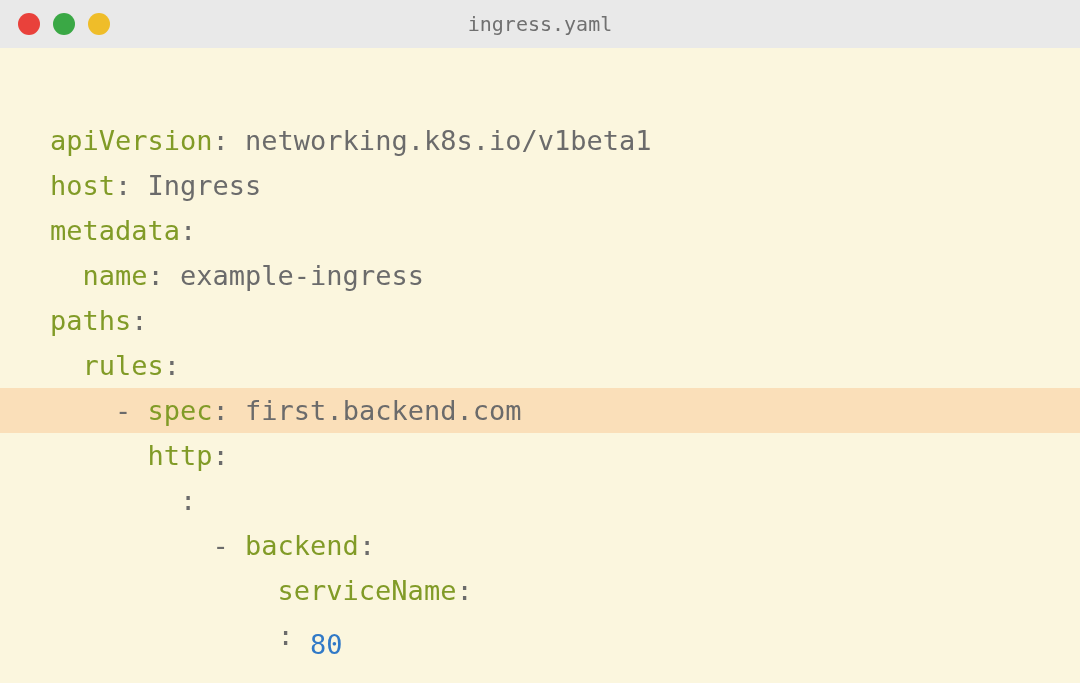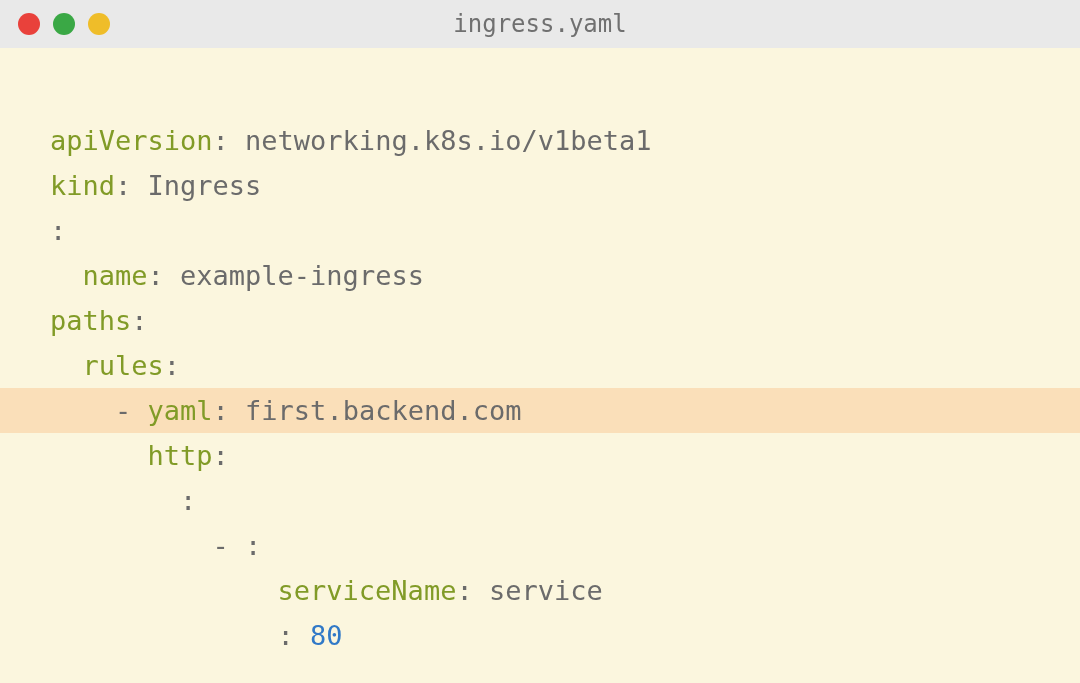--- a/index.html
+++ b/index.html
@@ -28,62 +28,62 @@
       border-radius: 50%;
     }
     .tl-close { background: #e9413b; }
     .tl-min { background: #3aa845; }
     .tl-max { background: #efbd29; }
     .title {
       position: absolute;
       left: 50%;
       transform: translateX(-50%);
       color: #707070;
-      font-size: 24px;
+      font-size: 20px;
       font-weight: 400;
     }
     .code-area {
       padding-top: 70px;
       font-size: 27px;
       line-height: 45px;
       color: #6b6b6b;
     }
     .code-line {
       padding-left: 50px;
       white-space: pre;
       height: 45px;
       display: flex;
       align-items: flex-start;
     }
     .code-line.highlighted {
       background: #fadfb9;
     }
     .key { color: #819b27; }
     .value { color: #6b6b6b; }
-    .number { color: #3079c7; }
+    .number { color: #3079c7; margin-top: 9px; }
     .dash { color: #6b6b6b; }
   </style>
 </head>
 <body>
 
 <div class="titlebar">
   <div class="traffic-lights">
     <div class="traffic-light tl-close"></div>
     <div class="traffic-light tl-min"></div>
     <div class="traffic-light tl-max"></div>
   </div>
   <div class="title">ingress.yaml</div>
 </div>
 
 <div class="code-area" id="code-area">
     <div class="code-line"><span class="value"></span><span class="key">apiVersion</span><span class="value">:</span><span class="value"> networking.k8s.io/v1beta1</span></div>
-    <div class="code-line"><span class="value"></span><span class="key">kind</span><span class="value">:</span><span class="value"> Ingress</span></div>
-    <div class="code-line"><span class="value"></span><span class="value">:</span></div>
+    <div class="code-line"><span class="value"></span><span class="key">host</span><span class="value">:</span><span class="value"> Ingress</span></div>
+    <div class="code-line"><span class="value"></span><span class="key">metadata</span><span class="value">:</span></div>
     <div class="code-line"><span class="value">  </span><span class="key">name</span><span class="value">:</span><span class="value"> example-ingress</span></div>
     <div class="code-line"><span class="value"></span><span class="key">paths</span><span class="value">:</span></div>
     <div class="code-line"><span class="value">  </span><span class="key">rules</span><span class="value">:</span></div>
-    <div class="code-line highlighted"><span class="value">    </span><span class="dash">- </span><span class="key">yaml</span><span class="value">:</span><span class="value"> first.backend.com</span></div>
+    <div class="code-line highlighted"><span class="value">    </span><span class="dash">- </span><span class="key">spec</span><span class="value">:</span><span class="value"> first.backend.com</span></div>
     <div class="code-line"><span class="value">      </span><span class="key">http</span><span class="value">:</span></div>
     <div class="code-line"><span class="value">        </span><span class="value">:</span></div>
-    <div class="code-line"><span class="value">          </span><span class="dash">- </span><span class="value">:</span></div>
-    <div class="code-line"><span class="value">              </span><span class="key">serviceName</span><span class="value">:</span><span class="value"> service</span></div>
+    <div class="code-line"><span class="value">          </span><span class="dash">- </span><span class="key">backend</span><span class="value">:</span></div>
+    <div class="code-line"><span class="value">              </span><span class="key">serviceName</span><span class="value">:</span></div>
     <div class="code-line"><span class="value">              </span><span class="value">:</span><span class="value"> </span><span class="number">80</span></div>
   </div>
 
 </body></html>

